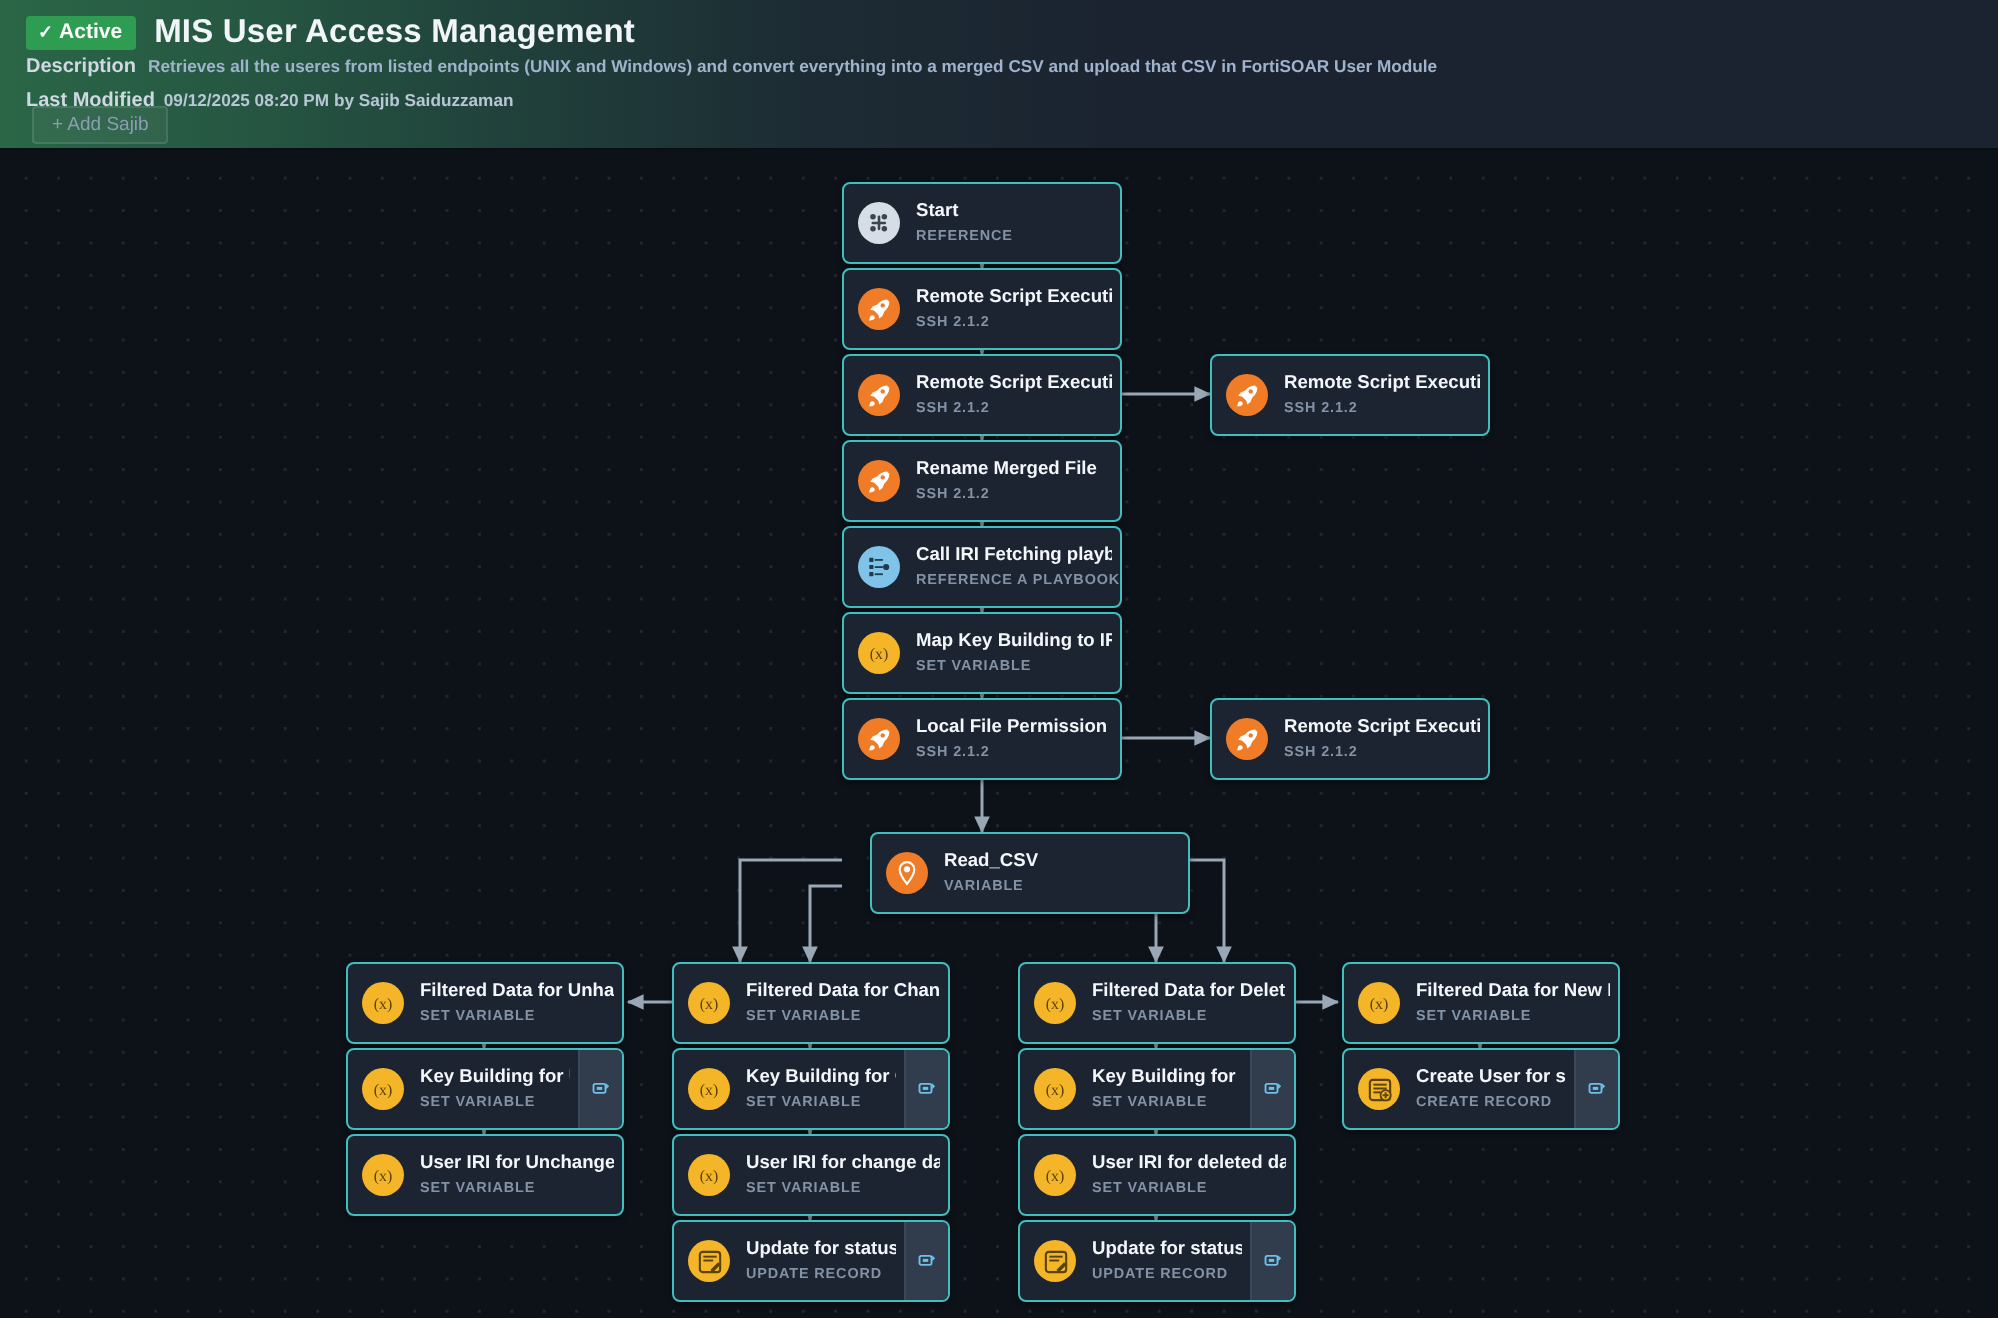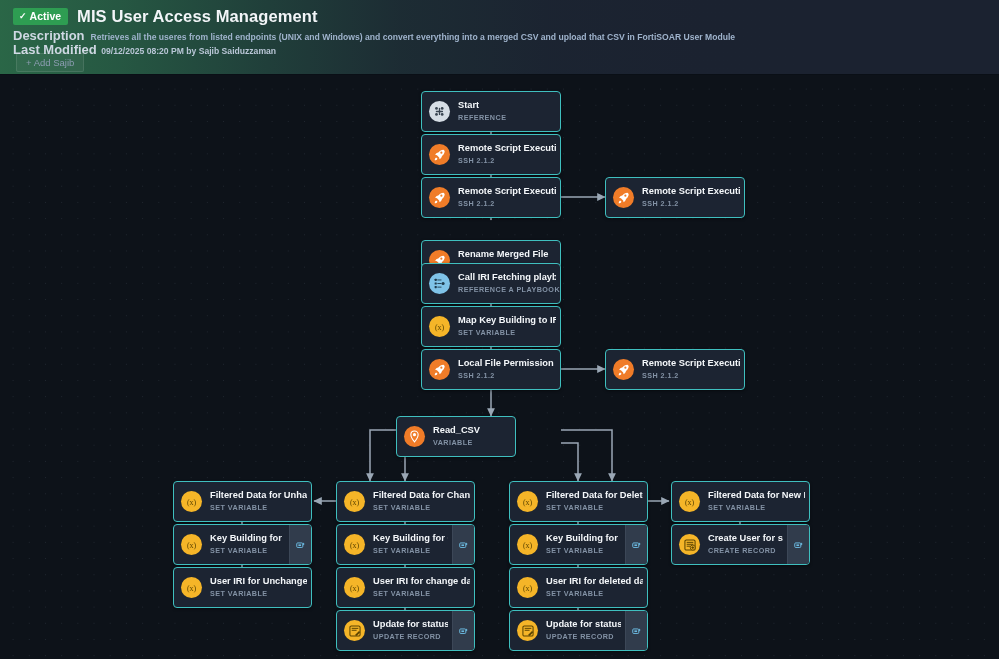--- a/index.html
+++ b/index.html
@@ -48,21 +48,21 @@
     font-weight: bold;
     letter-spacing: .1px;
     white-space: nowrap;
   }
   #desc-line {
     position: absolute; left: 13px; top: 28px;
     display: flex; align-items: baseline; gap: 6px;
     white-space: nowrap;
   }
   .meta-key {
-    color: #cfd8e3; font-size: 13px; font-weight: bold;
+    color: #cfd8e3; font-size: 10px; font-weight: bold;
   }
   .meta-val {
     color: #9fb3cc; font-size: 8.6px; font-weight: bold;
   }
   #modified-line {
     position: absolute; left: 13px; top: 40px;
     white-space: nowrap;
   }
   #modified-line .meta-val { color: #b9c6d6; }
   #add-tags {
@@ -279,21 +279,21 @@
                 <path d="M3 12.2c-.8.8-1 3-1 3s2.2-.2 3-1c.5-.5.5-1.3 0-1.9-.6-.5-1.4-.6-2-.1z"></path>
               </g>
             </svg>
           </span>
           <div class="ntext">
             <div class="ntitle">Remote Script Execution t...</div>
             <div class="nsub">SSH 2.1.2</div>
           </div>
         </div>
       </div>
-      <div class="node" style="left: 421px; top: 145px; width: 140px; margin-top: 20px;">
+      <div class="node" style="left: 421px; top: 145px; width: 140px;">
         <div class="node-body">
           <span class="nicon ic-orange">
             <svg width="13" height="13" viewBox="0 0 16 16">
               <g fill="#ffffff">
                 <path d="M12.9 2.1c-2.6.1-4.6 1.3-6 3.1L4.1 6.5 2.6 8.4l2.3.5 2.7 2.7.5 2.3 1.9-1.5 1.3-2.8c1.8-1.4 3-3.4 3.1-6l-1.5-1.5z"></path>
                 <circle cx="10.3" cy="5.8" r="1.35" fill="#f07c28"></circle>
                 <path d="M3 12.2c-.8.8-1 3-1 3s2.2-.2 3-1c.5-.5.5-1.3 0-1.9-.6-.5-1.4-.6-2-.1z"></path>
               </g>
             </svg>
           </span>
@@ -364,21 +364,21 @@
                 <path d="M3 12.2c-.8.8-1 3-1 3s2.2-.2 3-1c.5-.5.5-1.3 0-1.9-.6-.5-1.4-.6-2-.1z"></path>
               </g>
             </svg>
           </span>
           <div class="ntext">
             <div class="ntitle">Remote Script Execution t...</div>
             <div class="nsub">SSH 2.1.2</div>
           </div>
         </div>
       </div>
-      <div class="node" style="left: 396px; top: 341px; width: 120px;">
+      <div class="node" style="left: 435px; top: 341px; width: 160px;">
         <div class="node-body">
           <span class="nicon ic-orange">
             <svg width="13" height="13" viewBox="0 0 16 16">
               <path d="M8 1.3c-2.5 0-4.5 2-4.5 4.5 0 3.2 4.5 8.9 4.5 8.9s4.5-5.7 4.5-8.9c0-2.5-2-4.5-4.5-4.5z" fill="none" stroke="#ffffff" stroke-width="1.3"></path>
               <circle cx="8" cy="5.7" r="1.9" fill="#ffffff"></circle>
             </svg>
           </span>
           <div class="ntext">
             <div class="ntitle">Read_CSV</div>
             <div class="nsub">VARIABLE</div>

